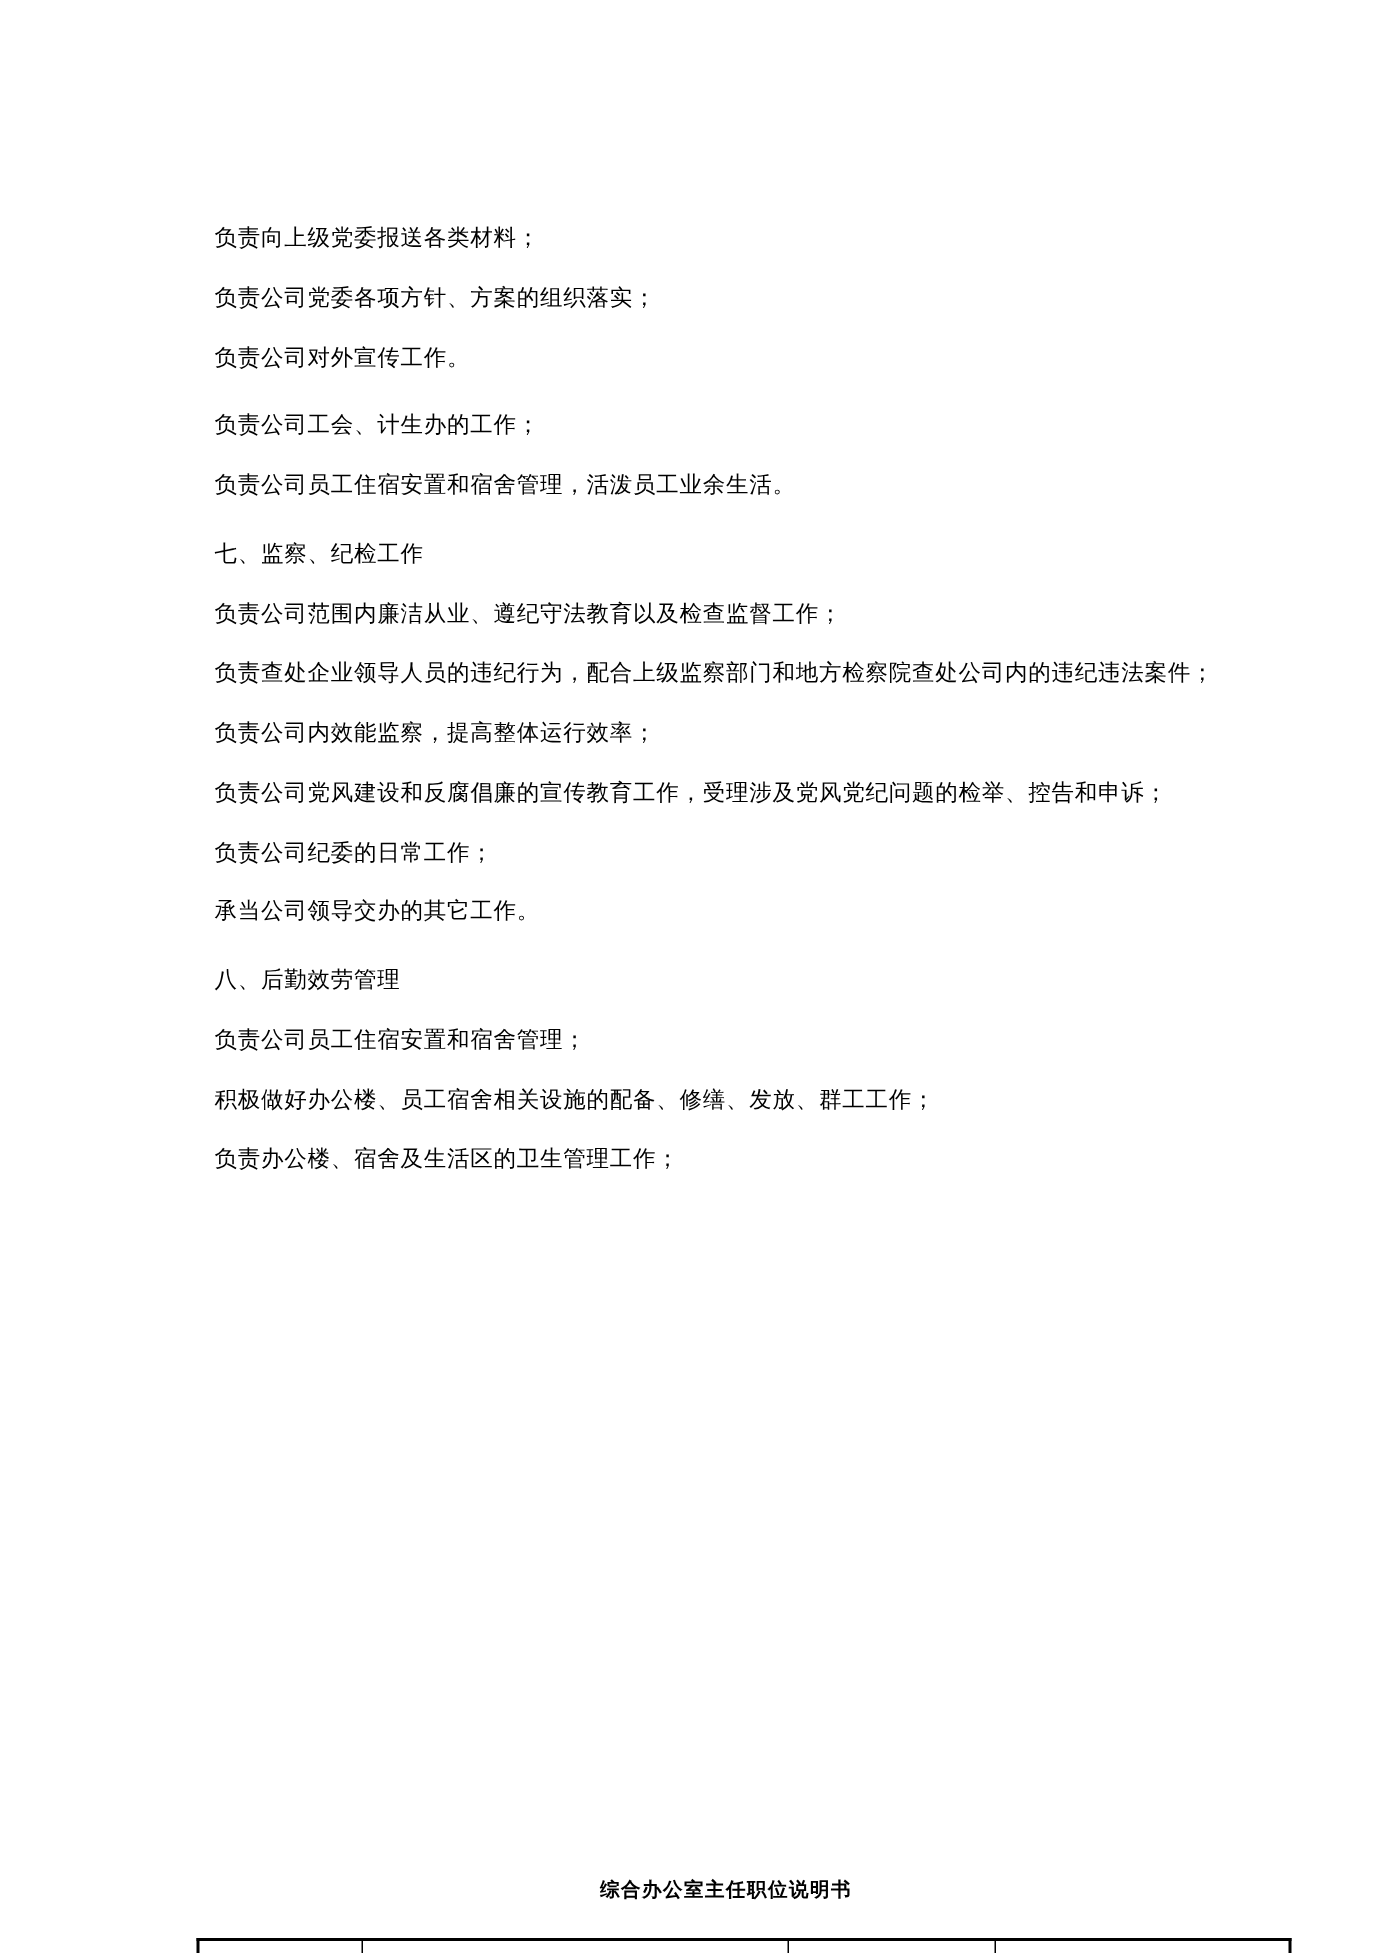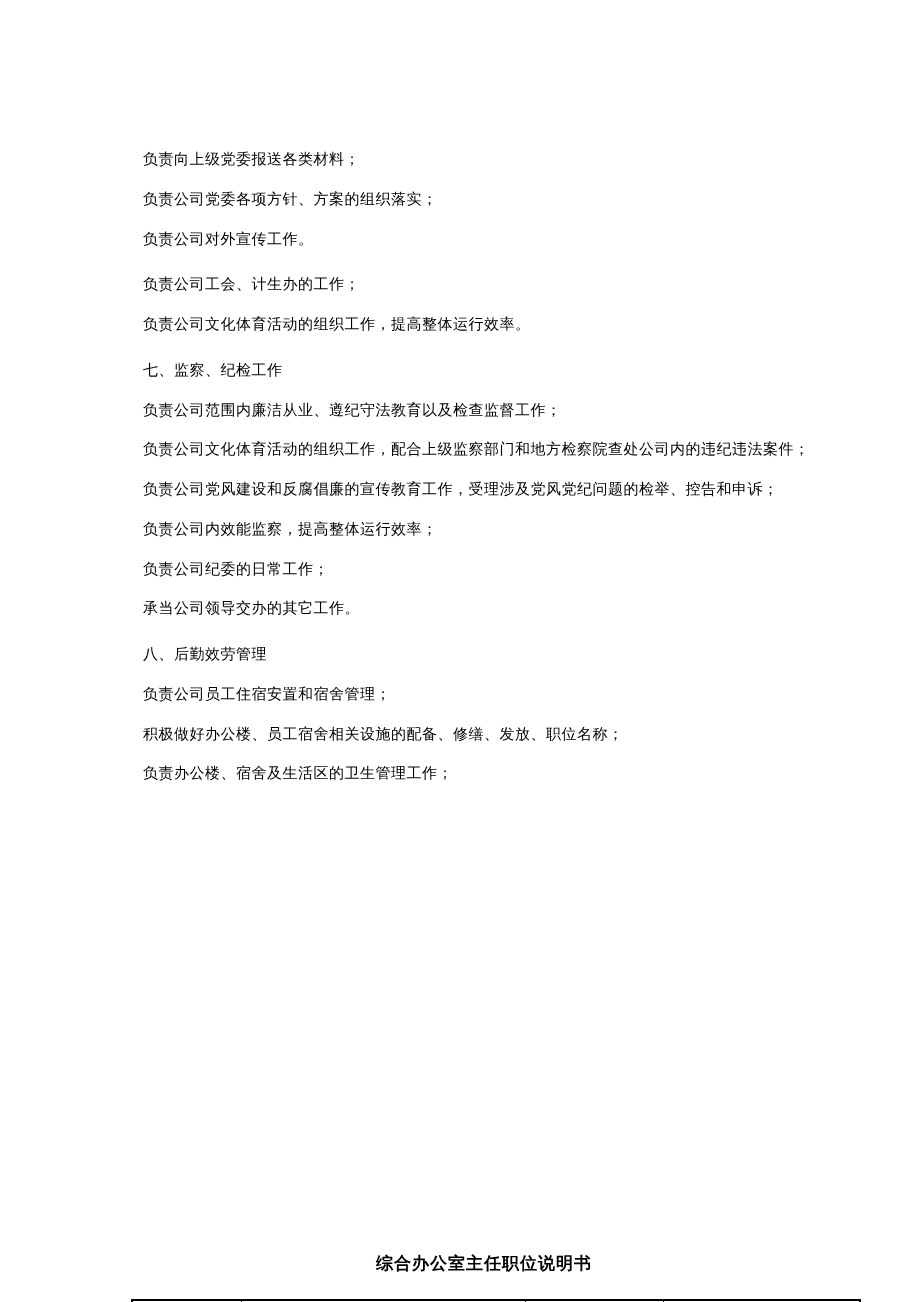--- a/index.html
+++ b/index.html
@@ -20,21 +20,21 @@
       margin-bottom: 18px;
     }
     .section-title {
       margin-top: 2px;
     }
     .line {
       letter-spacing: 0.5px;
     }
     .table-title {
       text-align: center;
-      font-size: 17px;
+      font-size: 13px;
       font-weight: bold;
       margin-top: 460px;
       margin-bottom: 20px;
       letter-spacing: 1px;
     }
     table {
       border-collapse: collapse;
       width: 100%;
       border: 2px solid #000000;
     }
@@ -54,37 +54,37 @@
 <body>
 
 <div class="section">
   <div class="line">负责向上级党委报送各类材料；</div>
   <div class="line">负责公司党委各项方针、方案的组织落实；</div>
   <div class="line">负责公司对外宣传工作。</div>
 </div>
 
 <div class="section">
   <div class="line">负责公司工会、计生办的工作；</div>
-  <div class="line">负责公司文化体育活动的组织工作，提高整体运行效率。</div>
+  <div class="line">负责公司员工住宿安置和宿舍管理，活泼员工业余生活。</div>
 </div>
 
 <div class="section">
   <div class="line section-title">七、监察、纪检工作</div>
   <div class="line">负责公司范围内廉洁从业、遵纪守法教育以及检查监督工作；</div>
-  <div class="line">负责公司文化体育活动的组织工作，配合上级监察部门和地方检察院查处公司内的违纪违法案件；</div>
+  <div class="line">负责查处企业领导人员的违纪行为，配合上级监察部门和地方检察院查处公司内的违纪违法案件；</div>
+  <div class="line">负责公司内效能监察，提高整体运行效率；</div>
   <div class="line">负责公司党风建设和反腐倡廉的宣传教育工作，受理涉及党风党纪问题的检举、控告和申诉；</div>
-  <div class="line">负责公司内效能监察，提高整体运行效率；</div>
   <div class="line">负责公司纪委的日常工作；</div>
   <div class="line">承当公司领导交办的其它工作。</div>
 </div>
 
 <div class="section">
   <div class="line section-title">八、后勤效劳管理</div>
   <div class="line">负责公司员工住宿安置和宿舍管理；</div>
-  <div class="line">积极做好办公楼、员工宿舍相关设施的配备、修缮、发放、职位名称；</div>
+  <div class="line">积极做好办公楼、员工宿舍相关设施的配备、修缮、发放、群工工作；</div>
   <div class="line">负责办公楼、宿舍及生活区的卫生管理工作；</div>
 </div>
 
 <div class="table-title">综合办公室主任职位说明书</div>
 
 <table>
   <tbody>
       <tr>
     <td class="col1">职位名称</td>
     <td class="col2">主任</td>

